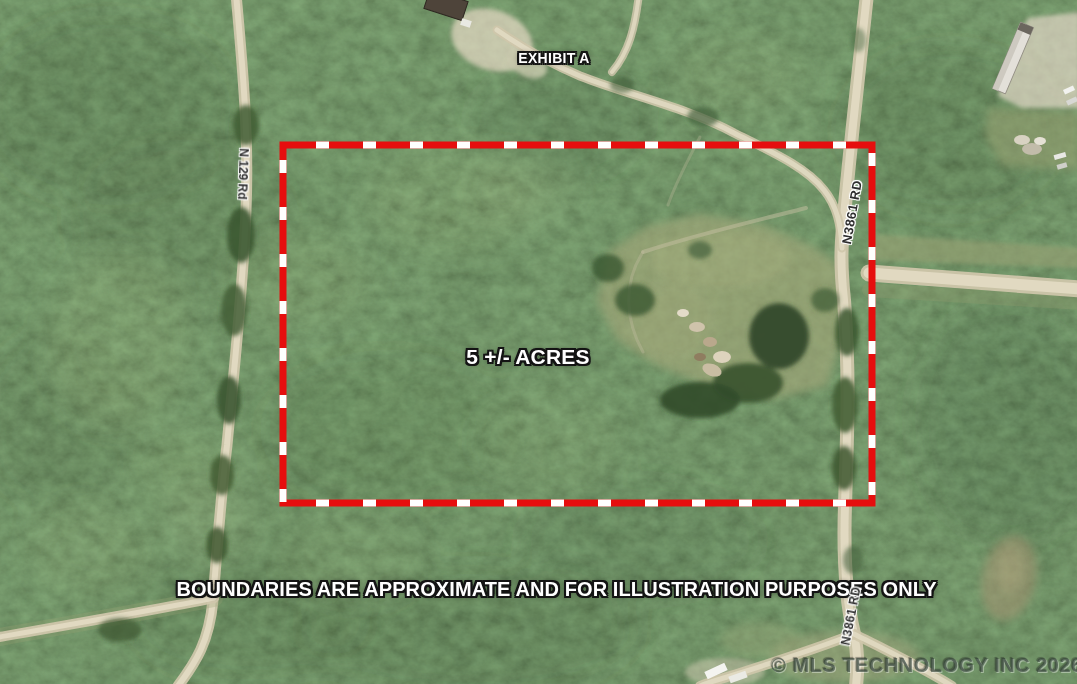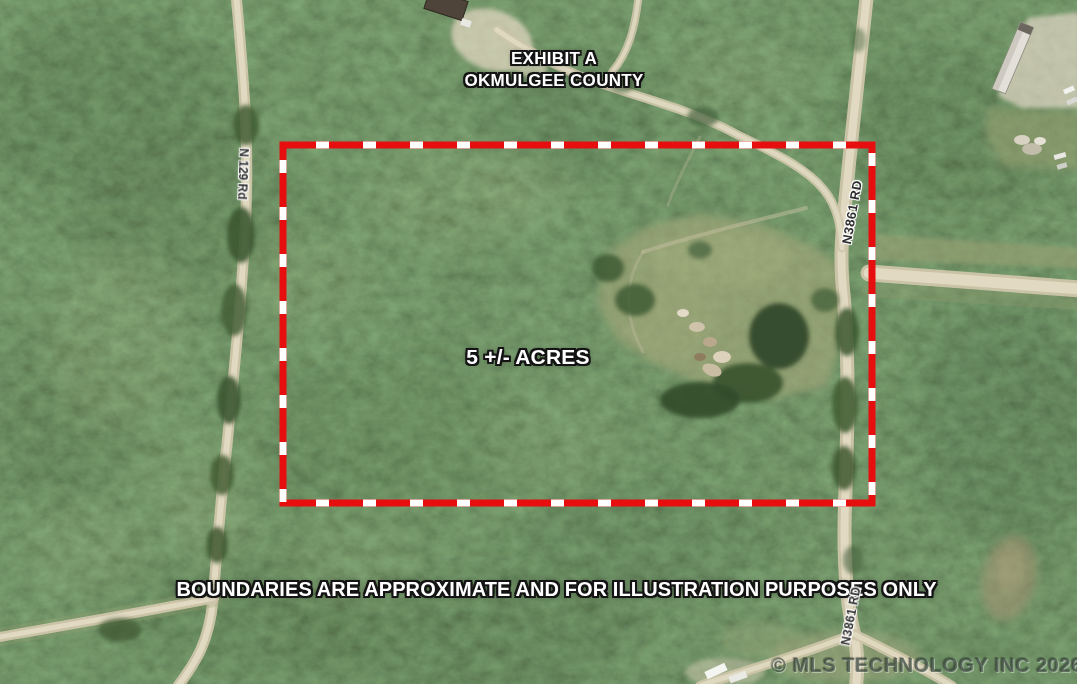--- a/index.html
+++ b/index.html
@@ -13,21 +13,21 @@
   .outlined{
     color:#ffffff;font-weight:800;
     text-shadow:
       -2px -2px 0 #141414, 0 -2px 0 #141414, 2px -2px 0 #141414,
       -2px 0 0 #141414, 2px 0 0 #141414,
       -2px 2px 0 #141414, 0 2px 0 #141414, 2px 2px 0 #141414,
       0 0 5px rgba(0,0,0,.85);
   }
   .title-block{
     left:554px;top:48px;transform:translateX(-50%);
-    text-align:center;font-size:17px;line-height:21.5px;letter-spacing:.3px;
+    text-align:center;font-size:14px;line-height:21.5px;letter-spacing:.3px;
   }
   .title-line{white-space:pre;}
   .acreage{
     left:528px;top:357px;transform:translate(-50%,-50%);
     font-size:21px;letter-spacing:.2px;white-space:nowrap;
   }
   .disclaimer{
     left:534px;top:589px;transform:translate(-50%,-50%);
     font-size:20px;letter-spacing:.1px;white-space:nowrap;padding-left:45px;
   }
@@ -227,21 +227,20 @@
     </g>
 
     <g>
       <rect x="283" y="145" width="589" height="358" fill="none" stroke="#e60e0e" stroke-width="7"></rect>
       <rect x="283" y="145" width="589" height="358" fill="none" stroke="#ffffff" stroke-width="7" stroke-dasharray="13 34" stroke-dashoffset="14"></rect>
     </g>
   </svg>
 
   <div class="overlay title-block">
     <div class="title-line outlined">EXHIBIT A</div>
-    <div class="title-line outlined">OKMULGEE COUNTY</div>
   </div>
 
   <div class="overlay acreage outlined">5 +/- ACRES</div>
 
   <div class="overlay disclaimer outlined">BOUNDARIES ARE APPROXIMATE AND FOR ILLUSTRATION PURPOSES ONLY</div>
 
   <div class="overlay watermark">© MLS TECHNOLOGY INC 2026</div>
 
   <div class="overlay roadlabel rl-n129">N 129 Rd</div>
   <div class="overlay roadlabel rl-n3861-top">N3861 RD</div>

